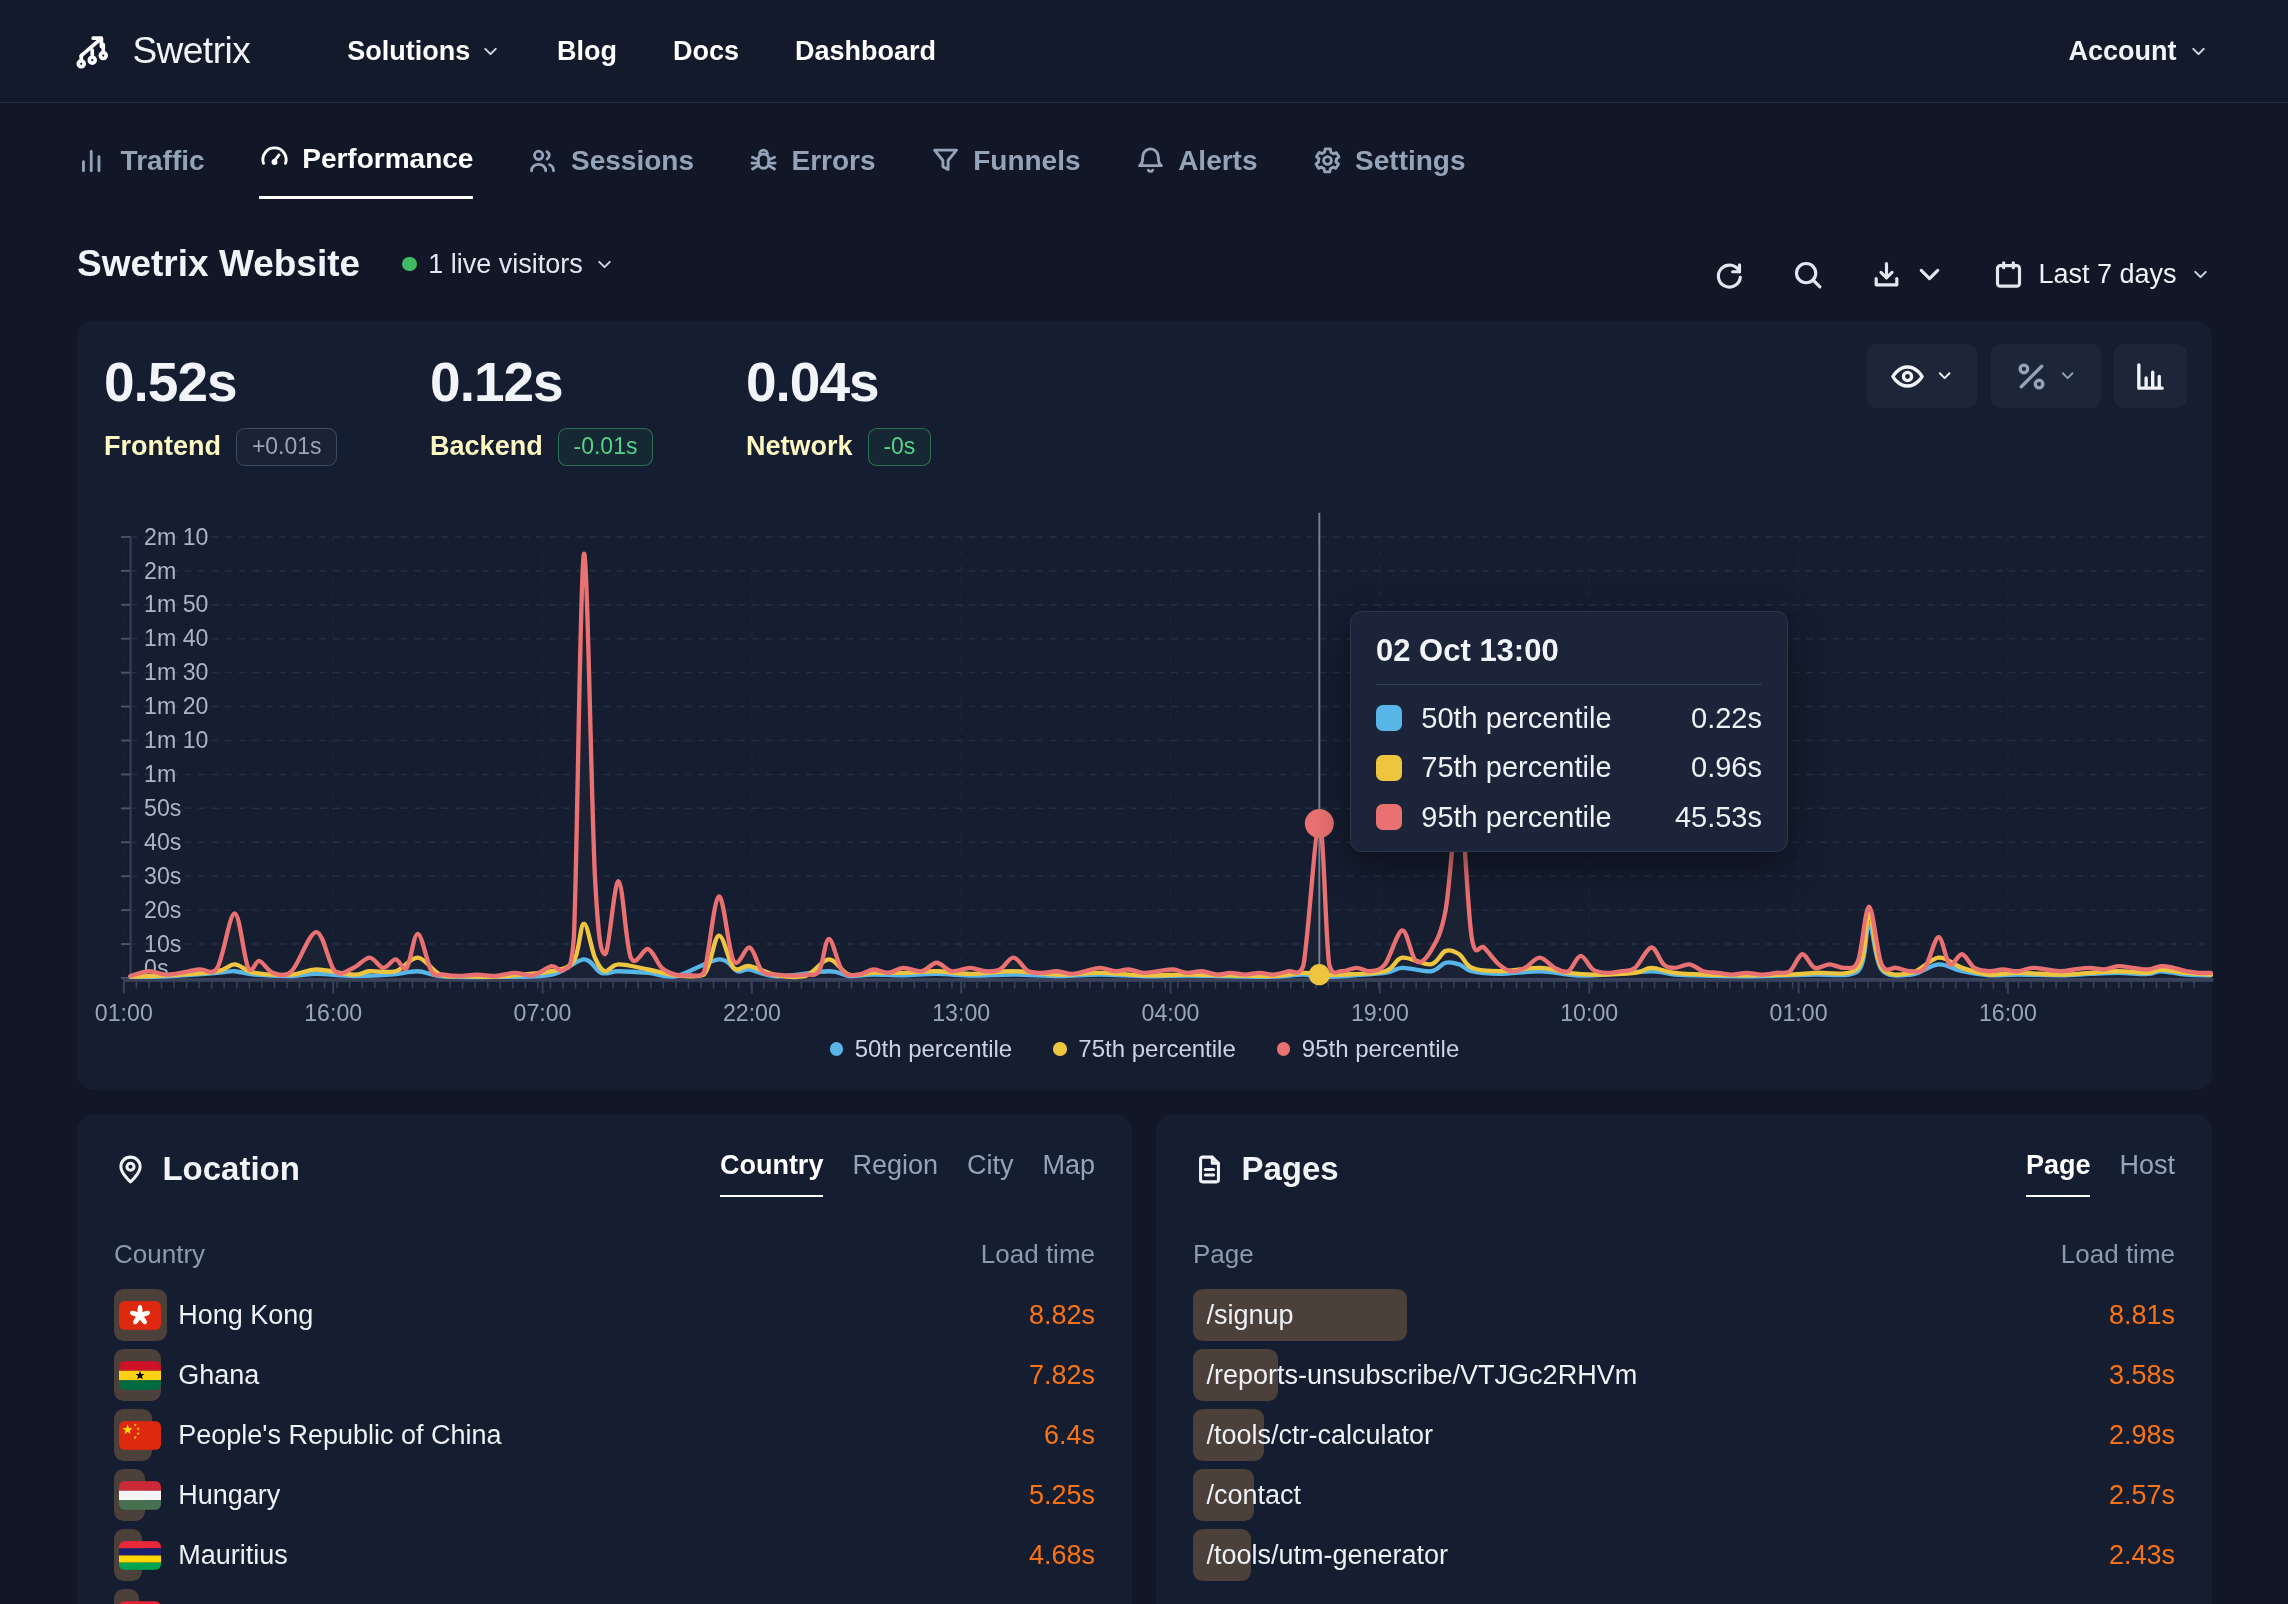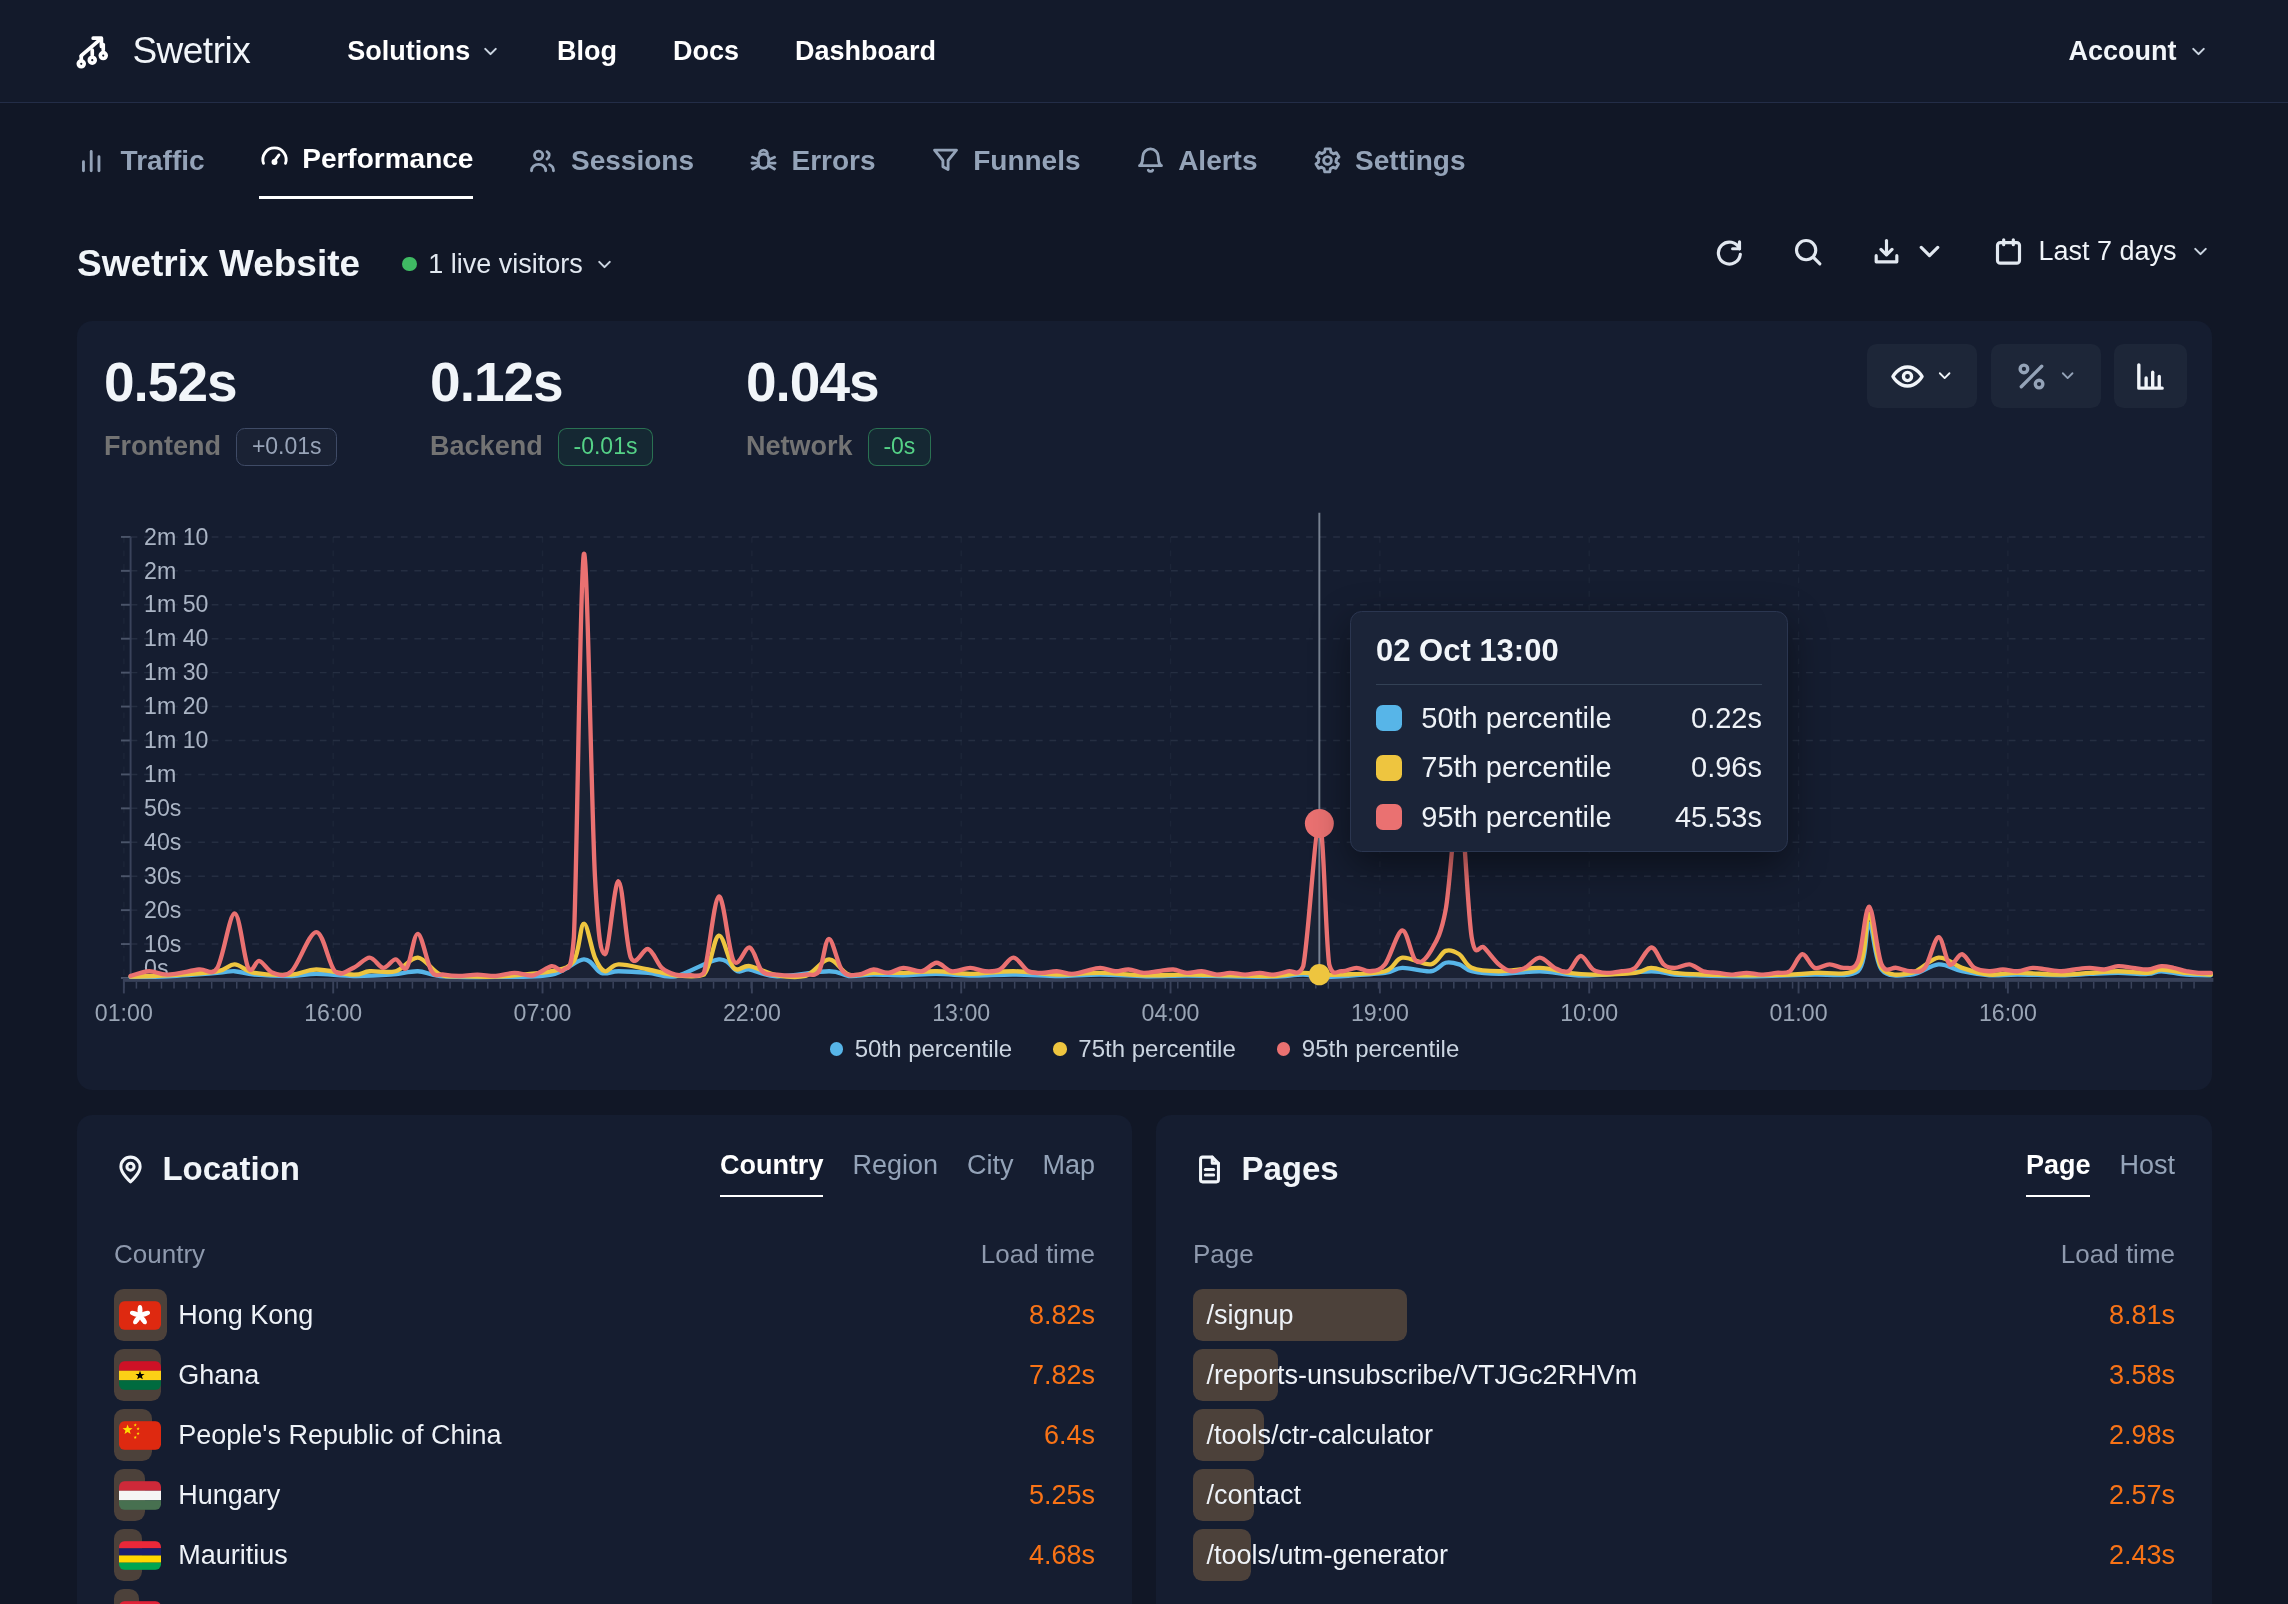--- a/index.html
+++ b/index.html
@@ -23,32 +23,32 @@
         padding-bottom:21px;cursor:pointer;}
   .dtab svg{width:31px;height:31px;stroke:#94a3b8;fill:none;stroke-width:2.2;stroke-linecap:round;stroke-linejoin:round;}
   .dtab.active{color:#ffffff;border-bottom:3.9px solid #ffffff;}
   .dtab.active svg{stroke:#ffffff;}
 
   
   .title-row{position:absolute;left:77px;top:243px;display:flex;align-items:center;}
   .proj-title{font-size:37px;font-weight:700;}
   .live{display:flex;align-items:center;gap:11.6px;margin-left:42px;font-size:27px;color:#e2e8f0;cursor:pointer;}
   .live-dot{width:14.5px;height:14.5px;border-radius:50%;background:#3fba63;}
-  .toolbar{position:absolute;right:77px;top:235px;display:flex;align-items:center;gap:46px;}
+  .toolbar{position:absolute;right:77px;top:258px;display:flex;align-items:center;gap:46px;}
   .tool-btn{display:flex;align-items:center;gap:9.7px;cursor:pointer;}
   .tool-btn svg{width:33px;height:33px;stroke:#e2e8f0;fill:none;stroke-width:2.3;stroke-linecap:round;stroke-linejoin:round;}
   .date-btn{display:flex;align-items:center;gap:13.5px;font-size:27px;color:#f1f5f9;cursor:pointer;}
 
   
   .card{position:absolute;background:#151d30;border-radius:15.4px;}
   #main-card{left:77px;top:321px;width:2135px;height:769px;}
   .metrics{position:absolute;left:27px;top:29px;display:flex;gap:93px;}
   .metric .val{font-size:55px;font-weight:700;letter-spacing:-1px;}
   .metric .sub{display:flex;align-items:center;gap:15.4px;margin-top:13.5px;}
-  .metric .lbl{font-size:27px;font-weight:600;color:#737373;}
+  .metric .lbl{font-size:27px;font-weight:600;color:#fef9c3;}
   .badge{font-size:23px;padding:4.8px 14.5px;border-radius:8.7px;border:1.9px solid #3f4b66;color:#98a4b8;background:#1a2234;}
   .badge.good{border-color:rgba(74,222,128,.4);color:#55d287;background:rgba(34,197,94,.07);}
   .card-btns{position:absolute;right:25px;top:23px;display:flex;gap:13.5px;}
   .cbtn{width:110px;height:64px;background:#1d2638;border-radius:9.7px;display:flex;align-items:center;justify-content:center;gap:9.7px;cursor:pointer;}
   .cbtn svg{width:35px;height:35px;stroke:#f1f5f9;fill:none;stroke-width:2.3;stroke-linecap:round;stroke-linejoin:round;}
   .cbtn.dim svg{stroke:#94a3b8;}
   .cbtn .chev{width:19.3px;height:19.3px;}
   .cbtn.square{width:73px;}
 
   .chart-svg{position:absolute;left:-24px;top:186px;}

